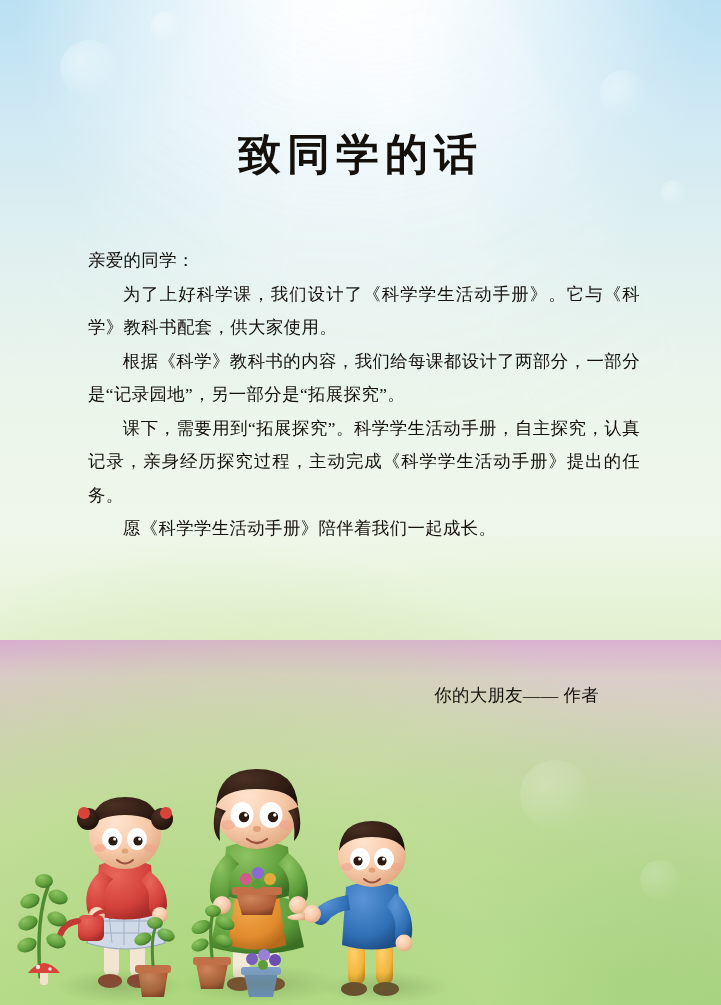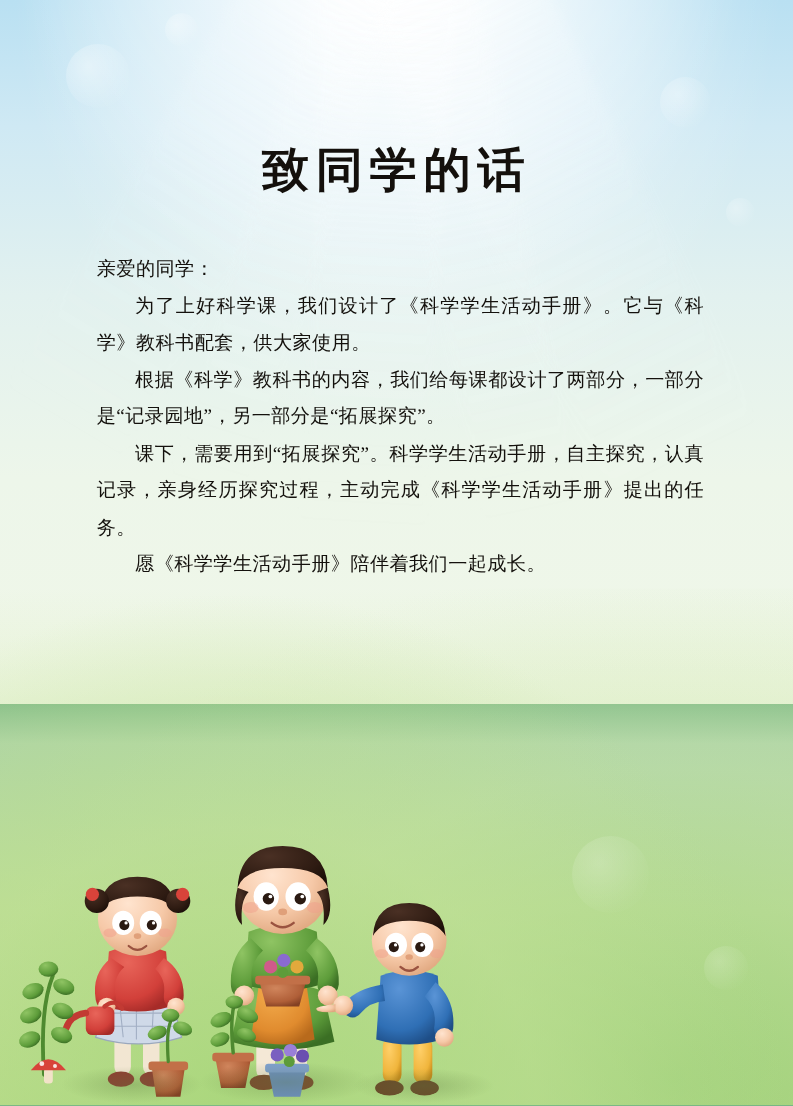--- a/index.html
+++ b/index.html
@@ -10,21 +10,21 @@
     width: 721px;
     height: 1005px;
     overflow: hidden;
     font-family: "Liberation Serif", "DejaVu Serif", serif;
   }
   .page {
     position: relative;
     width: 721px;
     height: 1005px;
     overflow: hidden;
-    background: #15803d;
+    background: #d946ef;
   }
   
   .bg-sky {
     position: absolute;
     left: 0; top: 0; right: 0;
     height: 640px;
     background:
       radial-gradient(circle at 48% -8%, rgba(255,255,255,0.95) 0%, rgba(255,255,255,0.55) 16%, rgba(255,255,255,0.0) 42%),
       linear-gradient(180deg, #b9e0f2 0%, #cfe9f4 18%, #e2f1ef 42%, #edf6ea 68%, #f0f7e8 100%);
   }
@@ -93,20 +93,21 @@
     color: #14110d;
     letter-spacing: 0.4px;
     text-align: justify;
   }
   .body-text p {
     margin: 0;
     text-indent: 2em;
   }
   .body-text p.no-indent {
     text-indent: 0;
+    margin-top: 16px;
   }
   .signature {
     position: absolute;
     right: 122px;
     top: 683px;
     font-size: 17.4px;
     color: #14110d;
     letter-spacing: 0.4px;
   }
 
@@ -151,20 +152,21 @@
   <div class="doc-title">致同学的话</div>
 
   <div class="body-text">
     <p class="no-indent">亲爱的同学：</p>
     <p>为了上好科学课，我们设计了《科学学生活动手册》。它与《科学》教科书配套，供大家使用。</p>
     <p>根据《科学》教科书的内容，我们给每课都设计了两部分，一部分是“记录园地”，另一部分是“拓展探究”。</p>
     <p>课下，需要用到“拓展探究”。科学学生活动手册，自主探究，认真记录，亲身经历探究过程，主动完成《科学学生活动手册》提出的任务。</p>
     <p>愿《科学学生活动手册》陪伴着我们一起成长。</p>
   </div>
 
+  <div class="signature">你的大朋友——  作者</div>
 
   <div class="illo">
     <div class="shadow-blob" style="left:55px;  width:130px; height:34px;"></div>
     <div class="shadow-blob" style="left:180px; width:160px; height:38px;"></div>
     <div class="shadow-blob" style="left:320px; width:130px; height:32px;"></div>
 
     <svg width="460" height="290" viewBox="0 0 460 290">
       <defs>
         <radialGradient id="skinG" cx="38%" cy="30%" r="75%">
           <stop offset="0%" stop-color="#ffe4cf"></stop>

